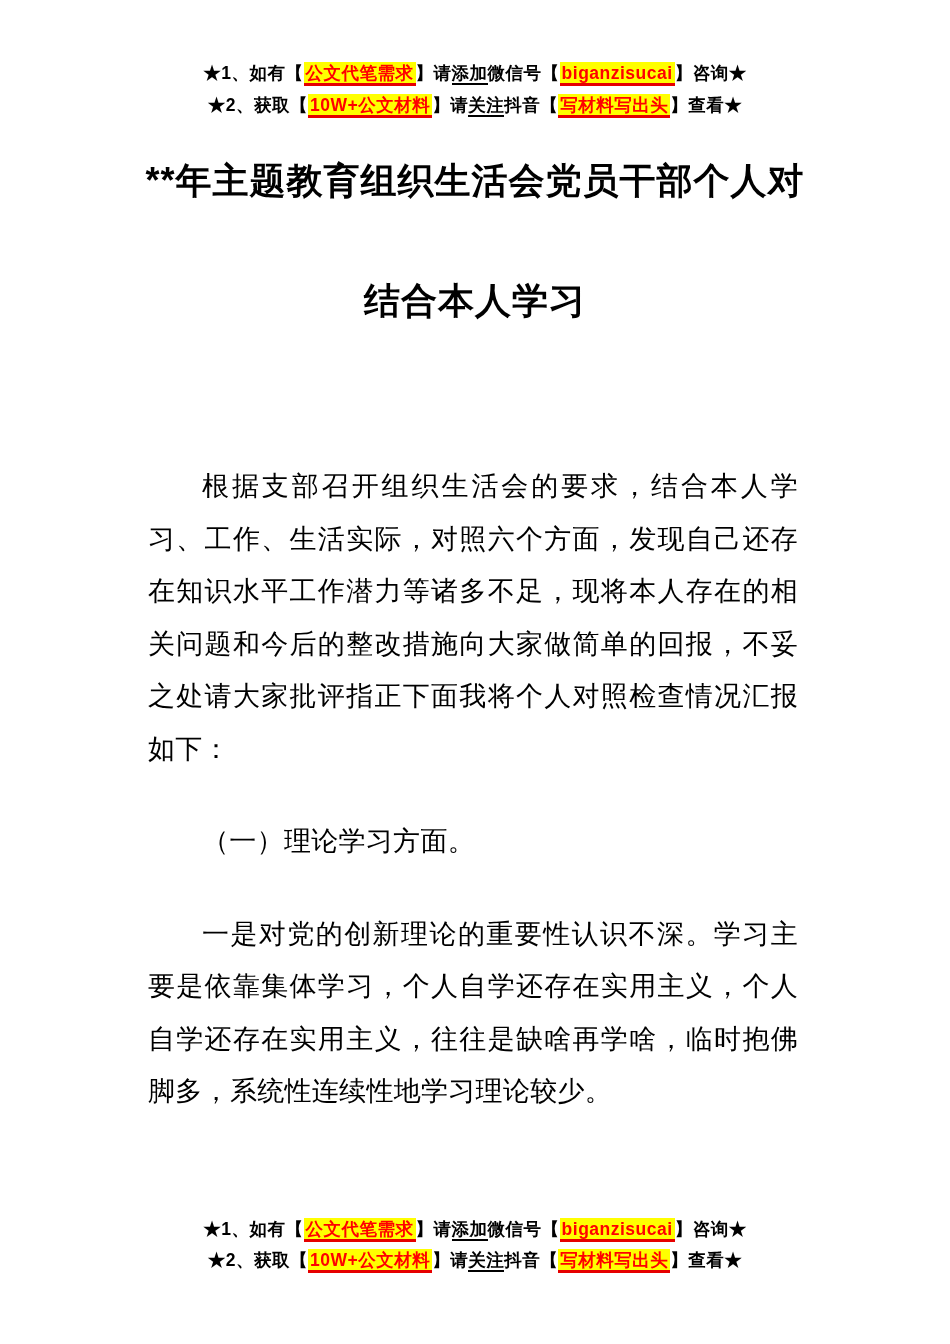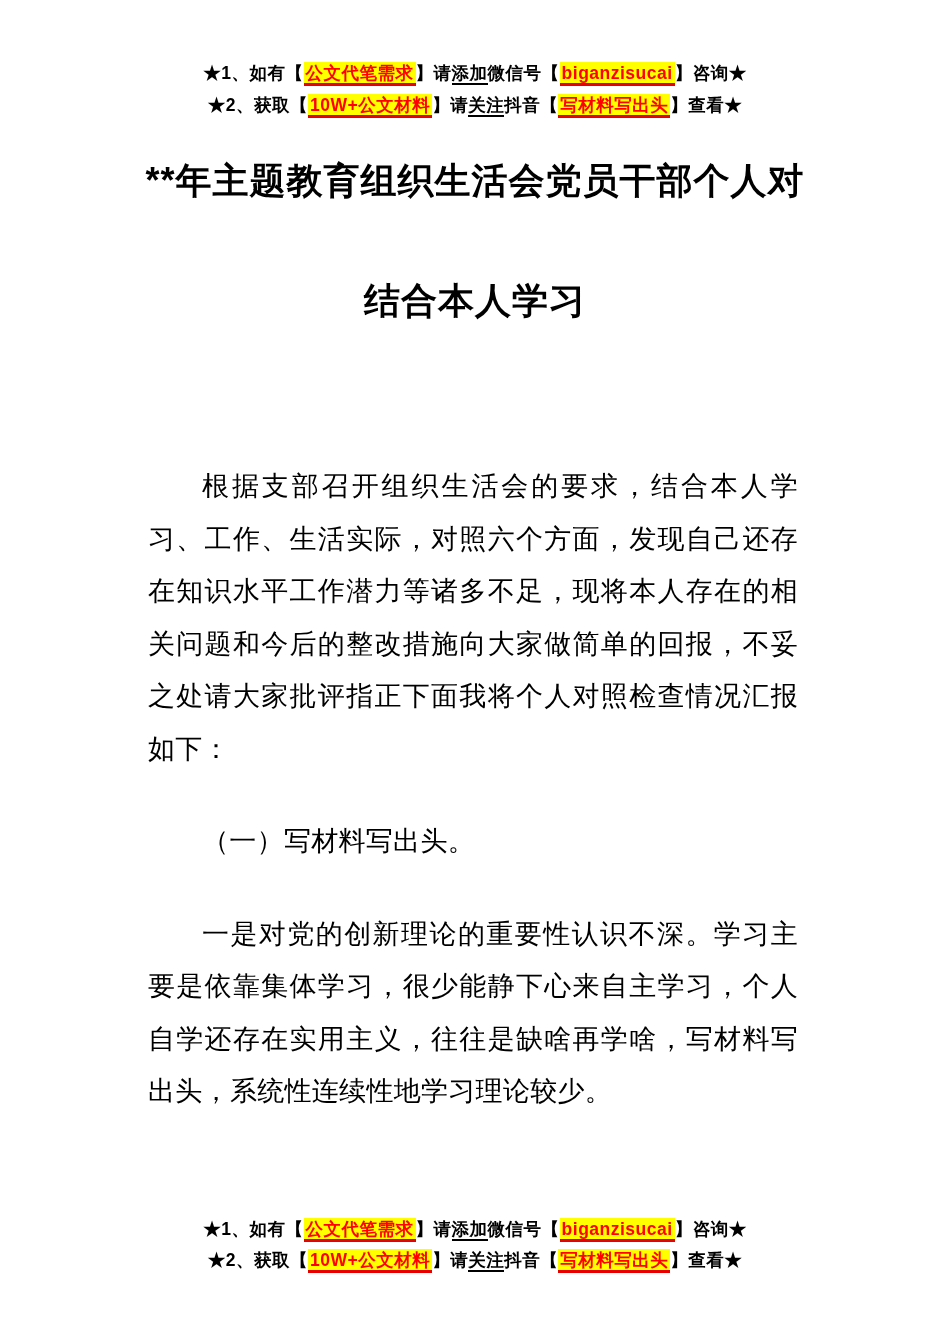--- a/index.html
+++ b/index.html
@@ -86,22 +86,22 @@
     </div>
   </div>
 
   <h1 class="doc-title">
     <div class="title-line title-line-1">**年主题教育组织生活会党员干部个人对</div>
     <div class="title-line title-line-2">结合本人学习</div>
   </h1>
 
   <div class="body-text">
     <p class="para">根据支部召开组织生活会的要求，结合本人学习、工作、生活实际，对照六个方面，发现自己还存在知识水平工作潜力等诸多不足，现将本人存在的相关问题和今后的整改措施向大家做简单的回报，不妥之处请大家批评指正下面我将个人对照检查情况汇报如下：</p>
-    <p class="para">（一）写材料写出头。</p>
-    <p class="para">一是对党的创新理论的重要性认识不深。学习主要是依靠集体学习，很少能静下心来自主学习，个人自学还存在实用主义，往往是缺啥再学啥，写材料写出头，系统性连续性地学习理论较少。</p>
+    <p class="para">（一）理论学习方面。</p>
+    <p class="para">一是对党的创新理论的重要性认识不深。学习主要是依靠集体学习，个人自学还存在实用主义，个人自学还存在实用主义，往往是缺啥再学啥，临时抱佛脚多，系统性连续性地学习理论较少。</p>
   </div>
 
   <div class="notice footer-notice">
     <div class="notice-line">
       <span class="seg">★1、如有【</span><span class="seg hl">公文代笔需求</span><span class="seg">】请</span><span class="seg ul">添加</span><span class="seg">微信号【</span><span class="seg hl">biganzisucai</span><span class="seg">】咨询★</span>
     </div>
     <div class="notice-line">
       <span class="seg">★2、获取【</span><span class="seg hl">10W+公文材料</span><span class="seg">】请</span><span class="seg ul">关注</span><span class="seg">抖音【</span><span class="seg hl">写材料写出头</span><span class="seg">】查看★</span>
     </div>
   </div>

